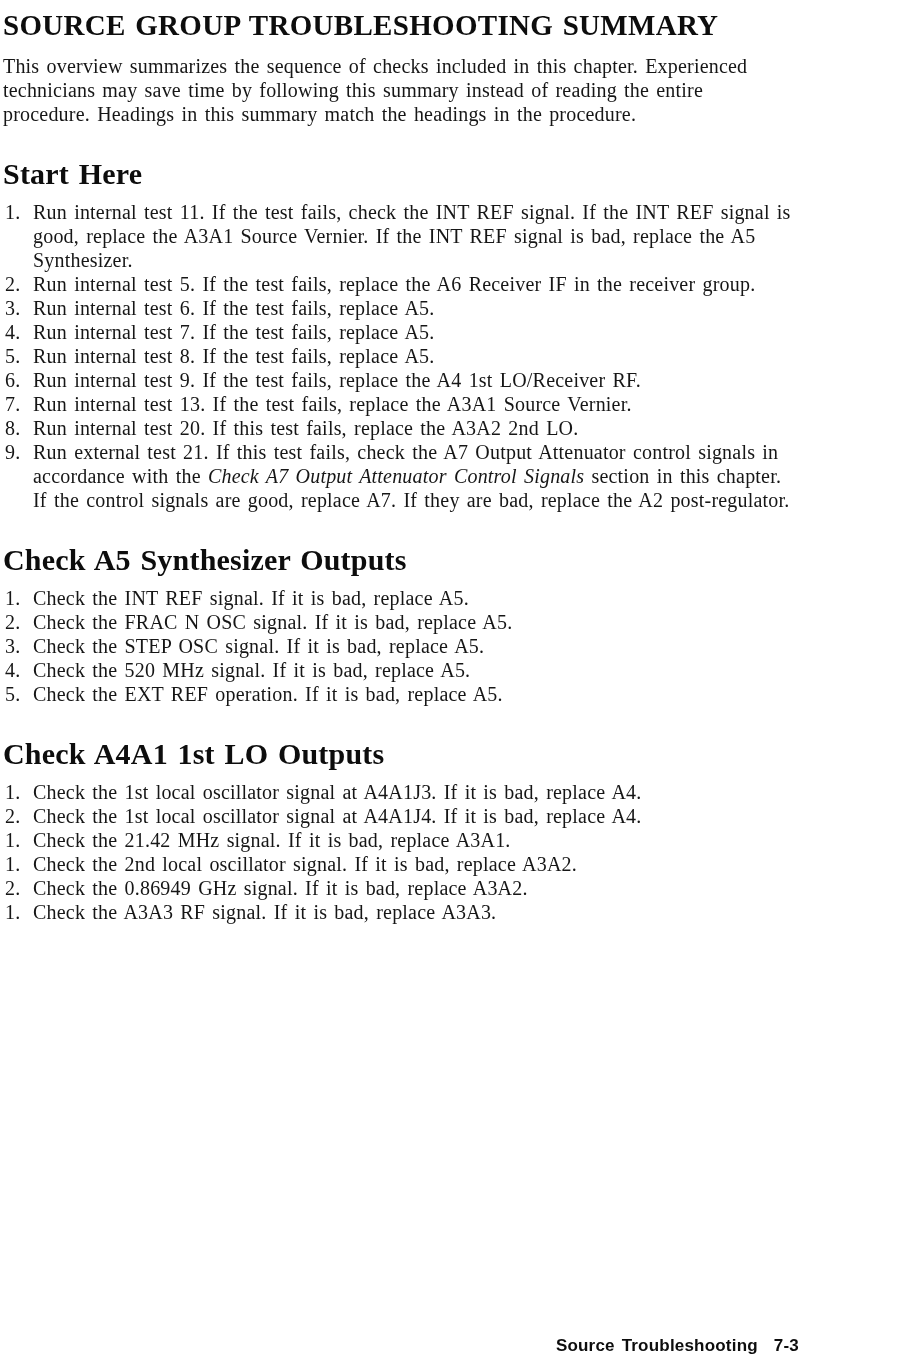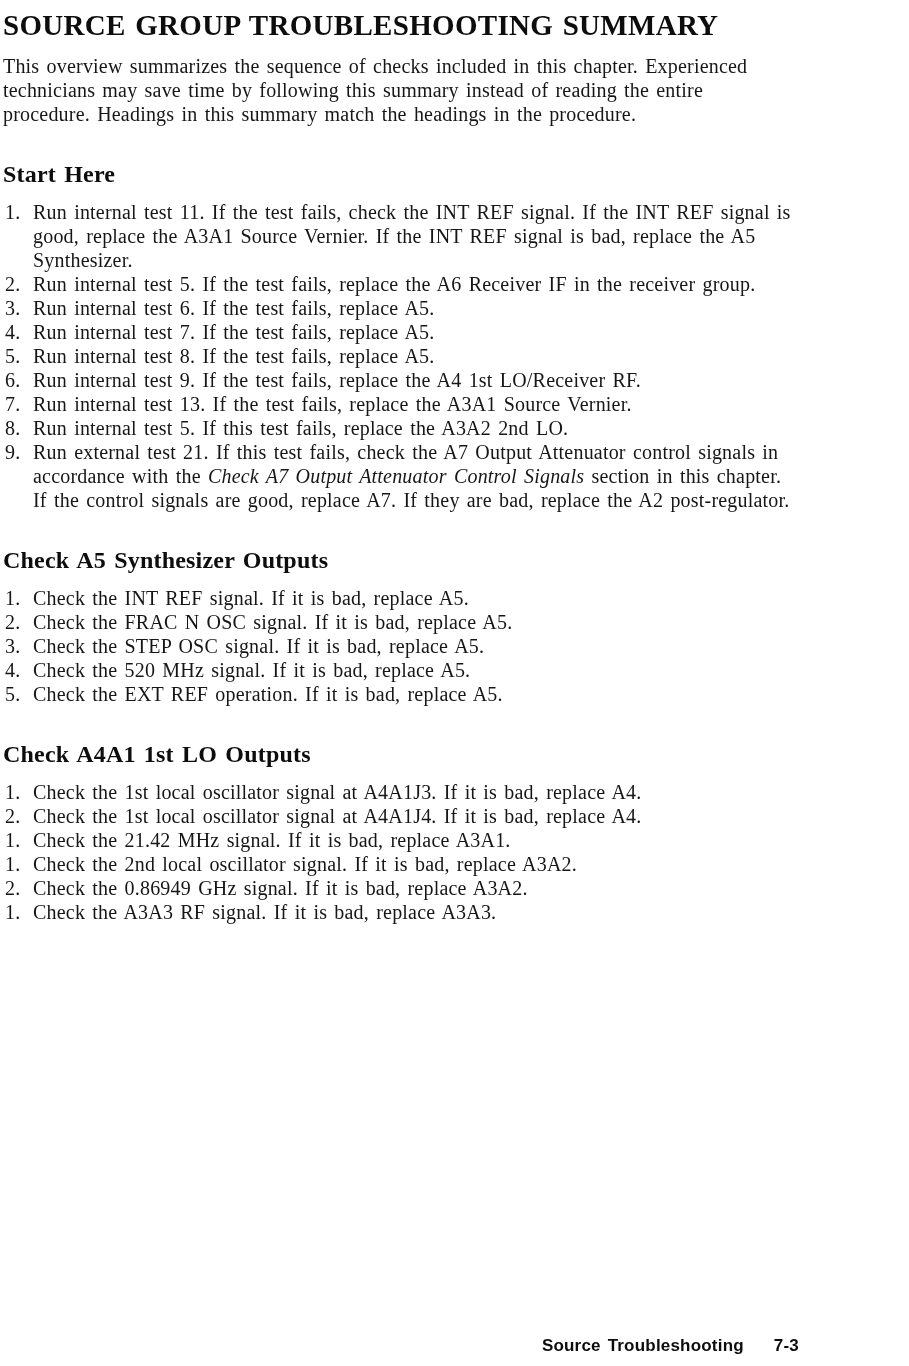--- a/index.html
+++ b/index.html
@@ -24,21 +24,21 @@
     font-weight: bold;
     letter-spacing: 0.3px;
     margin: 2px 0 12px 0;
     color: #0d0d0d;
   }
   p.intro {
     margin: 0;
     max-width: 896px;
   }
   h2.section-heading {
-    font-size: 24px;
+    font-size: 30px;
     line-height: 28px;
     font-weight: bold;
     margin: 34px 0 12px 0;
     color: #0d0d0d;
   }
   ol.check-list {
     list-style: none;
     margin: 0;
     padding: 0;
     max-width: 888px;
@@ -56,21 +56,21 @@
     left: 2px;
     top: 0;
   }
   em.ref { font-style: italic; }
   .footer {
     position: absolute;
     right: 6px;
     bottom: 8px;
     display: flex;
     align-items: baseline;
-    gap: 30px;
+    gap: 16px;
     font-family: "Liberation Sans", "DejaVu Sans", sans-serif;
     font-weight: bold;
     font-size: 17px;
     color: #0d0d0d;
     letter-spacing: 0.2px;
   }
 </style>
 </head>
 <body>
 
@@ -83,21 +83,21 @@
   <section>
     <h2 class="section-heading">Start Here</h2>
     <ol class="check-list">
       <li>Run internal test 11. If the test fails, check the INT REF signal. If the INT REF signal is good, replace the A3A1 Source Vernier. If the INT REF signal is bad, replace the A5 Synthesizer.</li>
       <li>Run internal test 5. If the test fails, replace the A6 Receiver IF in the receiver group.</li>
       <li>Run internal test 6. If the test fails, replace A5.</li>
       <li>Run internal test 7. If the test fails, replace A5.</li>
       <li>Run internal test 8. If the test fails, replace A5.</li>
       <li>Run internal test 9. If the test fails, replace the A4 1st LO/Receiver RF.</li>
       <li>Run internal test 13. If the test fails, replace the A3A1 Source Vernier.</li>
-      <li>Run internal test 5. If this test fails, replace the A3A2 2nd LO.</li>
+      <li>Run internal test 20. If this test fails, replace the A3A2 2nd LO.</li>
       <li><span>Run external test 21. If this test fails, check the A7 Output Attenuator control signals in accordance with the </span><em class="ref">Check A7 Output Attenuator Control Signals</em><span> section in this chapter. If the control signals are good, replace A7. If they are bad, replace the A2 post-regulator.</span></li>
     </ol>
   </section>
 
   <section>
     <h2 class="section-heading">Check A5 Synthesizer Outputs</h2>
     <ol class="check-list">
       <li>Check the INT REF signal. If it is bad, replace A5.</li>
       <li>Check the FRAC N OSC signal. If it is bad, replace A5.</li>
       <li>Check the STEP OSC signal. If it is bad, replace A5.</li>

